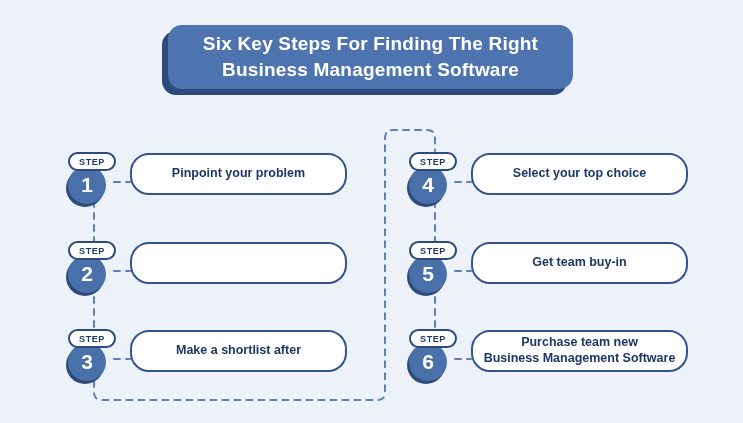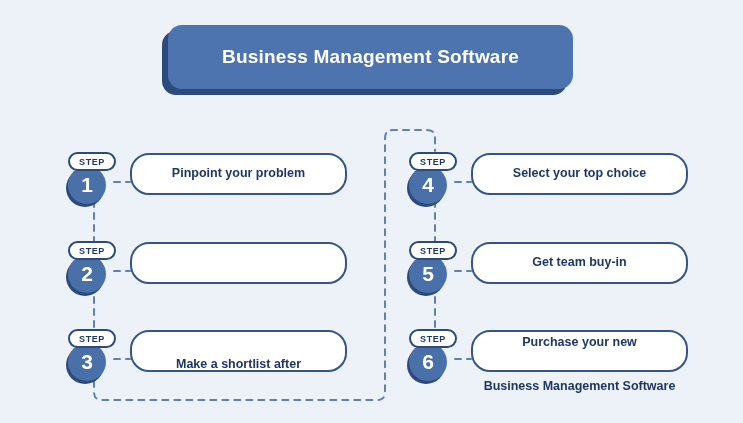--- a/index.html
+++ b/index.html
@@ -104,21 +104,20 @@
     align-items: center;
     justify-content: center;
     text-align: center;
   }
   .stepbox .txt {
     color: #1e3765;
     font-size: 12.5px;
     font-weight: bold;
     line-height: 1.25;
     white-space: nowrap;
-    margin-top: 28px;
   }
 
   
   .b-r1 { top: 152px; }  .b-r2 { top: 241px; }  .b-r3 { top: 329px; }
   .x-r1 { top: 153px; }  .x-r2 { top: 242px; }  .x-r3 { top: 330px; }
   .b-left  { left: 68px; }   .b-right { left: 409px; }
   .x-left  { left: 130px; }  .x-right { left: 471px; }
 </style>
 </head>
 <body>
@@ -133,20 +132,21 @@
 
     <line x1="114" y1="182" x2="130" y2="182"></line>
     <line x1="114" y1="271" x2="130" y2="271"></line>
     <line x1="114" y1="359" x2="130" y2="359"></line>
     <line x1="455" y1="182" x2="471" y2="182"></line>
     <line x1="455" y1="271" x2="471" y2="271"></line>
     <line x1="455" y1="359" x2="471" y2="359"></line>
   </svg>
 
   <div class="banner">
+    <div class="line">Six Key Steps For Finding The Right</div>
     <div class="line">Business Management Software</div>
   </div>
 
   <div class="badge b-left b-r1">
     <div class="pill">STEP</div>
     <div class="circle">1</div>
   </div>
   <div class="stepbox x-left x-r1">
     <div class="txt">Pinpoint your problem</div>
     <div class="txt"></div>
@@ -183,17 +183,17 @@
   <div class="stepbox x-right x-r2">
     <div class="txt">Get team buy-in</div>
     <div class="txt"></div>
   </div>
 
   <div class="badge b-right b-r3">
     <div class="pill">STEP</div>
     <div class="circle">6</div>
   </div>
   <div class="stepbox x-right x-r3">
-    <div class="txt">Purchase your new</div>
+    <div class="txt">Purchase team new</div>
     <div class="txt">Business Management Software</div>
   </div>
 
 </div>
 
 </body></html>

